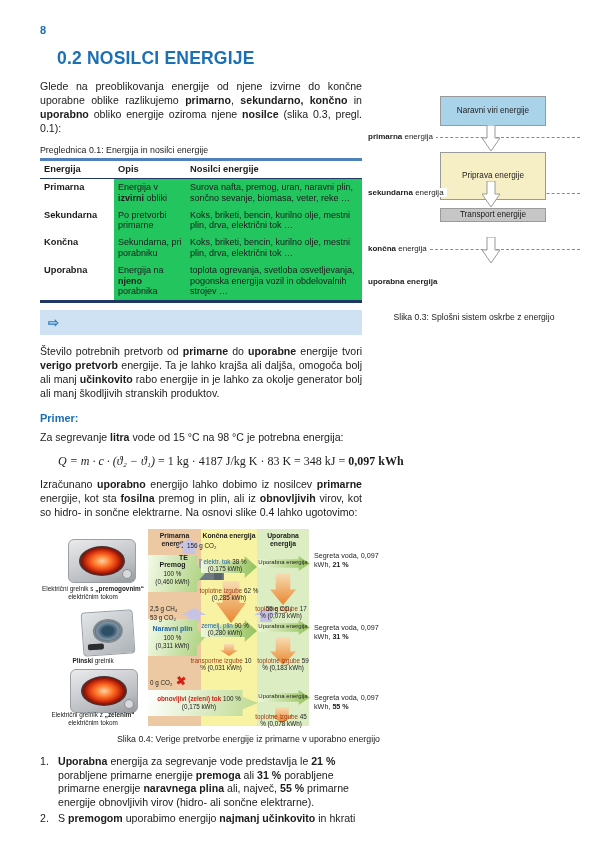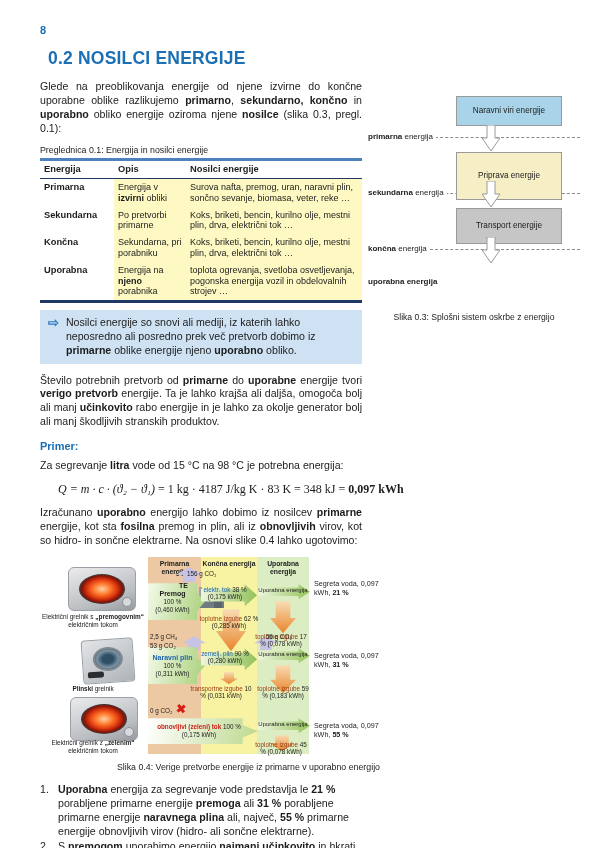--- a/index.html
+++ b/index.html
@@ -9,29 +9,29 @@
     font-family:"Liberation Sans",sans-serif;
   }
   .b{font-weight:700;}
   .i{font-style:italic;}
   .blue{color:#1f64ad;}
   .red{color:#cc2218;font-weight:700;}
   .loss{color:#9c3a0f;}
 
   .main{position:absolute;left:40px;top:24px;width:322px;}
   .pagenum{color:#1a6fb5;font-weight:700;font-size:11px;margin-bottom:12px;}
-  h1{color:#1a6fb5;font-size:17.5px;margin:0 0 11px 8px;letter-spacing:.2px;}
+  h1{color:#1a6fb5;font-size:17.5px;margin:0 0 11px 17px;letter-spacing:.2px;}
   p.body{font-size:10.6px;line-height:1.32;text-align:justify;margin:0 0 9px 0;}
 
   .tbl-caption{font-size:8.8px;margin:3px 0 3px 0;}
   table{width:100%;border-collapse:collapse;font-size:9px;line-height:1.2;
     border-top:3px solid #4f81bd;border-bottom:3px solid #1f3864;}
   th{text-align:left;font-size:9.3px;padding:3px 4px;border-bottom:1.5px solid #1f3864;vertical-align:bottom;}
   td{vertical-align:top;padding:3px 4px;}
-  td.shade{background:#fef9c3;}
+  td.shade{background:#22c55e;}
   td.ecell{font-weight:700;font-size:9.3px;}
 
   .notebox{background:#cfe2f3;padding:6px 8px;display:flex;gap:7px;
     font-size:10.6px;line-height:1.3;margin:7px 0 10px 0;}
   .note-arrow{color:#2f7bc2;font-weight:700;font-size:13px;line-height:1;flex:none;}
 
   .primer{color:#1a6fb5;font-weight:700;font-size:11px;margin:11px 0 7px 0;}
   .formula{font-family:"Liberation Serif",serif;font-size:12px;margin:1px 0 9px 18px;white-space:nowrap;}
 
   
@@ -80,21 +80,21 @@
 
   .fig-cap{font-size:8.8px;text-align:right;width:340px;margin:5px 0 11px 0;}
 
   .numlist{font-size:10.6px;line-height:1.3;}
   .numitem{display:flex;gap:5px;margin-bottom:2px;}
   .num{width:13px;flex:none;}
   .numtext{flex:1;}
 
   
   .sidebar{position:absolute;left:368px;top:96px;width:212px;height:240px;font-size:8.2px;}
-  .sb-box{position:absolute;left:88px;width:106px;border:1px solid #9a9a9a;box-sizing:border-box;
+  .sb-box{position:absolute;left:72px;width:106px;border:1px solid #9a9a9a;box-sizing:border-box;
     display:flex;align-items:center;justify-content:center;text-align:center;
     padding:2px 8px;line-height:1.25;}
   .sb-label{position:absolute;left:0;font-size:8px;white-space:nowrap;background:#fff;padding-right:3px;z-index:2;}
   .sb-dash{position:absolute;left:62px;width:150px;border-top:1px dashed #8a8a8a;z-index:0;}
   .sb-arrow{position:absolute;left:114px;z-index:3;}
   .sb-cap{position:absolute;left:0;top:216px;width:212px;text-align:center;font-size:8.6px;}
 </style>
 </head>
 <body>
 
@@ -136,21 +136,20 @@
       <tr>
         <td class="ecell">Uporabna</td>
         <td class="shade"><span>Energija na </span><span class="b">njeno</span><span> porabnika</span></td>
         <td class="shade"><span>toplota ogrevanja, svetloba osvetljevanja, pogonska energija vozil in obdelovalnih strojev …</span></td>
       </tr>
     </tbody>
   </table>
 
   <div class="notebox" style="background: rgb(207, 226, 243);">
     <span class="note-arrow">⇨</span>
-    <span><span>Nosilci energije so snovi ali mediji, iz katerih lahko neposredno ali posredno prek več pretvorb dobimo iz </span><span class="b">primarne</span><span> oblike energije njeno </span><span class="b">uporabno</span><span> obliko.</span></span>
   </div>
 
   <p class="body"><span>Število potrebnih pretvorb od </span><span class="b">primarne</span><span> do </span><span class="b">uporabne</span><span> energije tvori </span><span class="b">verigo pretvorb</span><span> energije. Ta je lahko krajša ali daljša, omogoča bolj ali manj </span><span class="b">učinkovito</span><span> rabo energije in je lahko za okolje generator bolj ali manj škodljivih stranskih produktov.</span></p>
   <div class="primer">Primer:</div>
   <p class="body"><span>Za segrevanje </span><span class="b">litra</span><span> vode od 15 °C na 98 °C je potrebna energija:</span></p>
   <div class="formula"><span class="i">Q = m · c · (ϑ₂ − ϑ₁)</span><span> = 1 kg · 4187 J/kg K · 83 K = 348 kJ = </span><span class="b">0,097 kWh</span></div>
   <p class="body"><span>Izračunano </span><span class="b">uporabno</span><span> energijo lahko dobimo iz nosilcev </span><span class="b">primarne</span><span> energije, kot sta </span><span class="b">fosilna</span><span> premog in plin, ali iz </span><span class="b">obnovljivih</span><span> virov, kot so hidro- in sončne elektrarne. Na osnovi slike 0.4 lahko ugotovimo:</span></p>
 
   <div class="fig04">
 
@@ -262,21 +261,21 @@
   <div class="sb-label" style="top:36px"><span class="b">primarna</span><span> energija</span></div>
 
   <div class="sb-box" style="top: 56px; height: 48px; background: rgb(246, 238, 197);">
       <span>Priprava energije</span>
     </div>
   <svg class="sb-arrow" style="top:85px" width="18" height="26" viewBox="0 0 18 26">
       <path d="M5 0 h8 v13 h5 L9 26 0 13 h5 z" fill="#ffffff" stroke="#9a9a9a"></path>
     </svg>
   <div class="sb-label" style="top:92px"><span class="b">sekundarna</span><span> energija</span></div>
 
-  <div class="sb-box" style="top: 112px; height: 36px; background: rgb(198, 198, 198); justify-content: center;">
+  <div class="sb-box" style="top: 112px; height: 14px; background: rgb(198, 198, 198); justify-content: center;">
       <span>Transport energije</span>
     </div>
   <svg class="sb-arrow" style="top:141px" width="18" height="26" viewBox="0 0 18 26">
       <path d="M5 0 h8 v13 h5 L9 26 0 13 h5 z" fill="#ffffff" stroke="#9a9a9a"></path>
     </svg>
   <div class="sb-label" style="top:148px"><span class="b">končna</span><span> energija</span></div>
 
   <div class="sb-label" style="top:181px"><span class="b">uporabna energija</span></div>
 
   <div class="sb-cap">Slika 0.3: Splošni sistem oskrbe z energijo</div>

